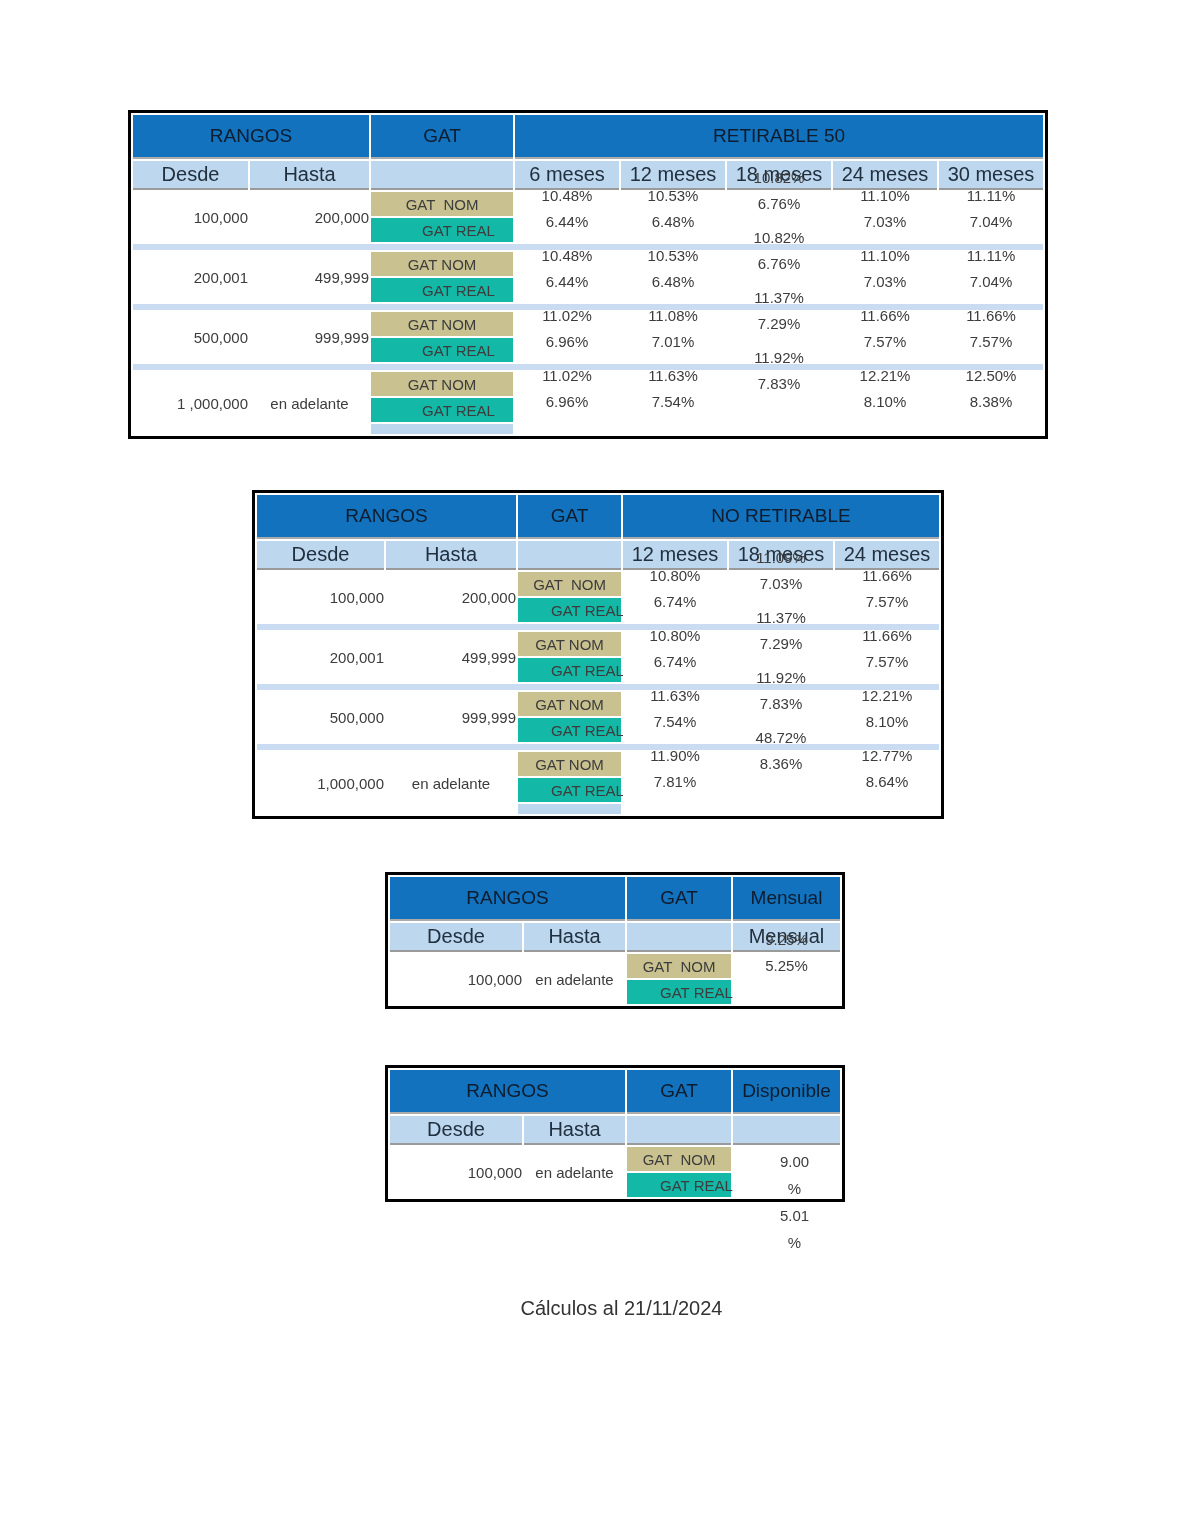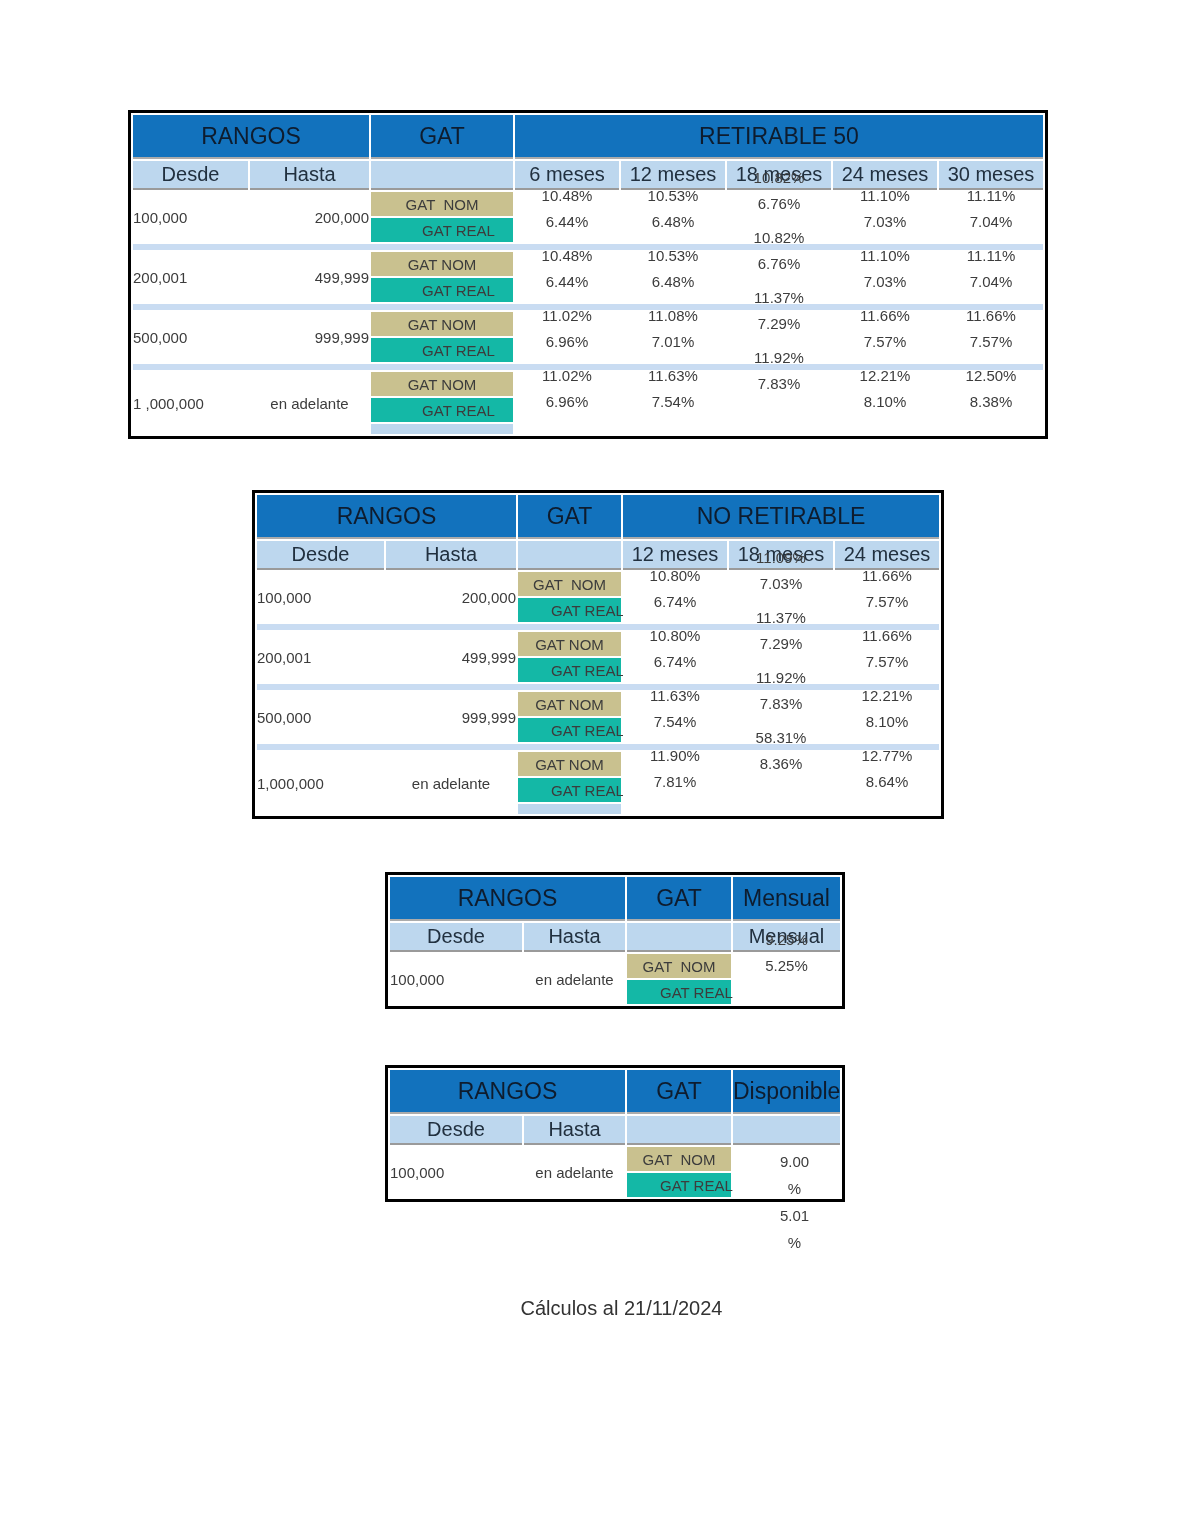--- a/index.html
+++ b/index.html
@@ -3,26 +3,26 @@
 <meta charset="utf-8">
 <style>
   html,body{margin:0;padding:0;background:#fff;}
   .canvas{position:relative;width:1187px;height:1536px;background:#ffffff;
           font-family:"Liberation Sans",sans-serif;overflow:hidden;}
 
   table.rate{border-collapse:separate;border-spacing:2px;position:absolute;
              background:#ffffff;border:3px solid #000;table-layout:fixed;}
   table.rate td{padding:0;font-size:15px;color:#3c3c3c;vertical-align:middle;overflow:visible;}
 
-  tr.title td{background:#1272BD;color:#0e1c2e;font-size:23px;text-align:center;
+  tr.title td{background:#1272BD;color:#0e1c2e;font-size:19px;text-align:center;
               height:42px;border-bottom:2px solid #ababab;}
   tr.sub td{background:#BDD7EE;height:27px;text-align:center;font-size:20px;
             color:#21303f;border-bottom:2px solid #9a9a9a;}
   tr.nom td,tr.real td{height:24px;background:#fff;}
-  td.desde{padding-right:12px;font-size:17px;color:#2a2a2a;}
+  td.desde{text-align:right;padding-right:12px;font-size:17px;color:#2a2a2a;}
   td.hasta{text-align:right;padding-right:12px;font-size:17px;color:#2a2a2a;}
   td.hasta.adelante{text-align:center;padding-right:0;}
   td.lbl{font-size:14px;text-align:center;color:#2f2f2f;white-space:pre;}
   td.lbl.nomlbl{background:#C9C18F;}
   td.lbl.reallbl{background:#14b8a6;padding-left:33px;}
   td.val{position:relative;background:#fff;}
   td.val span.v{position:absolute;left:0;right:0;top:3px;transform:translateY(-50%);
                 text-align:center;z-index:3;}
   td.val.off span.v{top:-15px;}
   tr.stripe td{background:#C9DCF2;height:6px;}
@@ -359,21 +359,21 @@
         </tr>
 
     <tr class="nom">
       <td class="desde" rowspan="3">1,000,000</td>
       <td class="hasta adelante" rowspan="3">en adelante</td>
       <td class="lbl nomlbl">GAT NOM</td>
       <td class="val">
             <span class="v">11.90%</span>
           </td>
       <td class="val off">
-            <span class="v">58.31%</span>
+            <span class="v">48.72%</span>
           </td>
       <td class="val">
             <span class="v">12.77%</span>
           </td>
     </tr>
     <tr class="real">
       <td class="lbl reallbl">GAT REAL</td>
       <td class="val">
             <span class="v">7.81%</span>
           </td>

